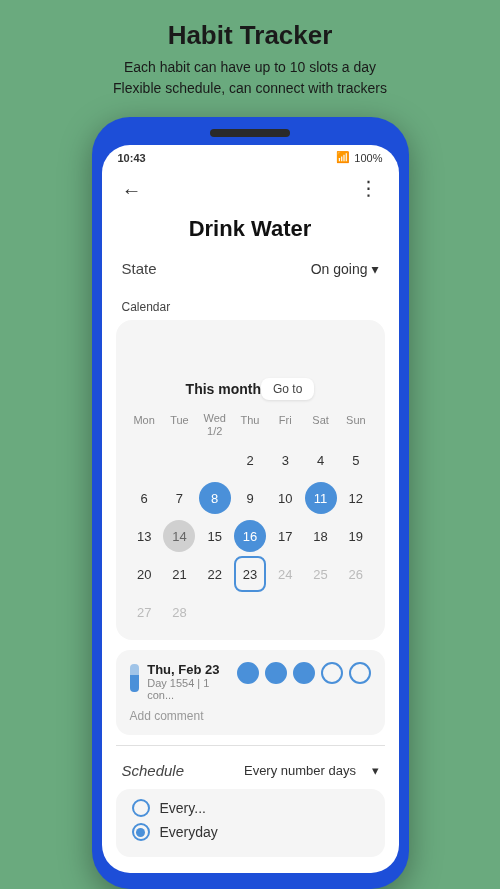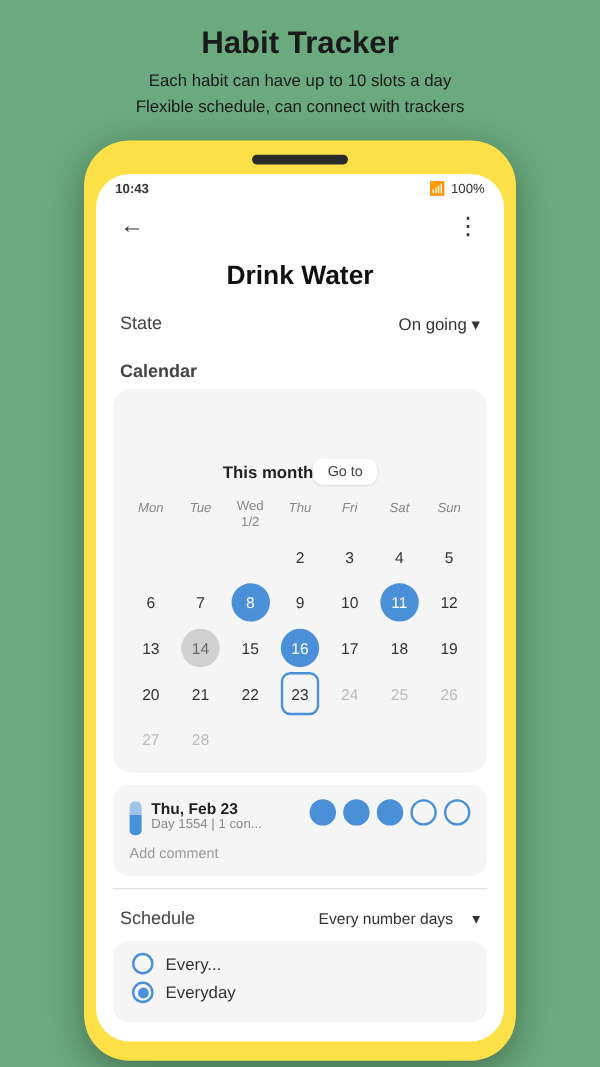--- a/index.html
+++ b/index.html
@@ -24,22 +24,22 @@
 
     .page-subtitle {
       font-size: 14px;
       color: #1a1a1a;
       text-align: center;
       line-height: 1.5;
       margin-bottom: 18px;
     }
 
     .phone-frame {
-      width: 360px;
-      background: #fde047;
+      width: 317px;
+      background: #1d4ed8;
       border-radius: 38px;
       padding: 12px 10px 16px;
       box-shadow: 0 8px 32px rgba(0,0,0,0.35);
       position: relative;
     }
 
     .phone-notch {
       width: 80px;
       height: 8px;
       background: #2a2a2a;
@@ -113,23 +113,23 @@
       display: flex;
       align-items: center;
       gap: 4px;
       font-size: 14px;
       color: #333;
       cursor: pointer;
     }
 
     .calendar-label {
       padding: 2px 20px 6px;
-      font-size: 15px;
+      font-size: 12px;
       color: #444;
-      font-weight: 700;
+      font-weight: 400;
       margin-top: 12px;
     }
 
     .calendar-card {
       background: #f5f5f5;
       border-radius: 16px;
       margin: 0 14px;
       padding: 12px 12px 10px;
     }
 
@@ -163,21 +163,20 @@
       grid-template-columns: repeat(7, 1fr);
       gap: 2px;
     }
 
     .cal-day-header {
       text-align: center;
       font-size: 11px;
       color: #888;
       font-weight: 500;
       padding: 4px 0;
-      font-style: italic;
     }
 
     .cal-cell {
       display: flex;
       align-items: center;
       justify-content: center;
       height: 36px;
       font-size: 13px;
       color: #333;
       position: relative;
@@ -313,20 +312,21 @@
       display: flex;
       justify-content: space-between;
       align-items: center;
       padding: 6px 20px;
     }
 
     .schedule-label {
       font-size: 15px;
       font-weight: 500;
       color: #444;
+      font-style: italic;
     }
 
     .schedule-badge {
       display: flex;
       align-items: center;
       gap: 16px;
       font-size: 13px;
       color: #333;
       cursor: pointer;
     }

